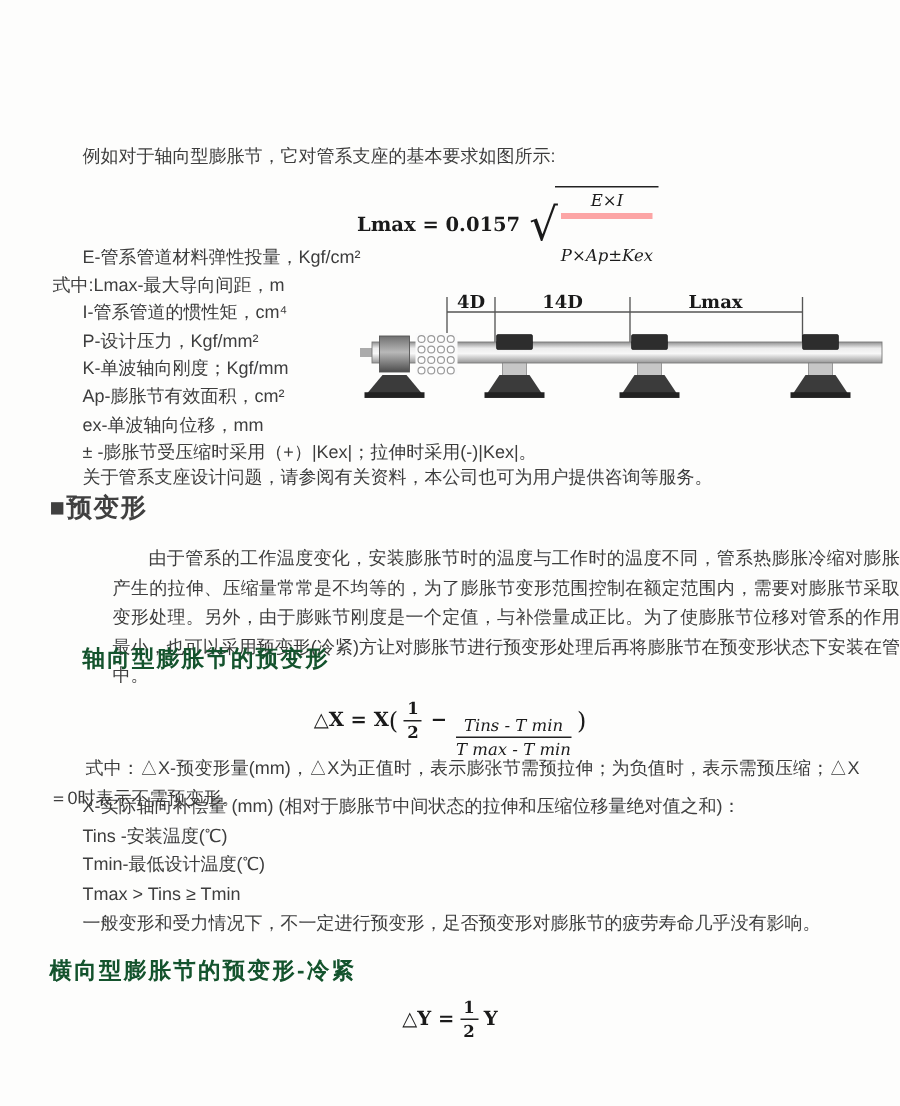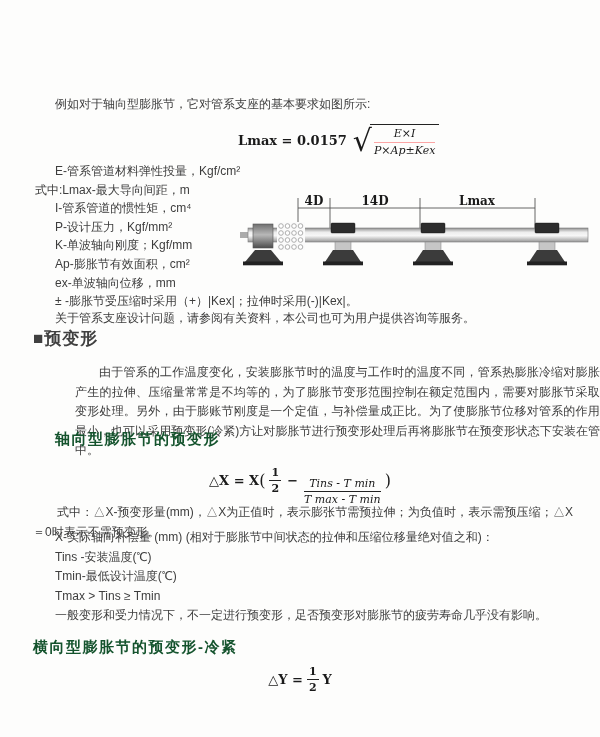--- a/index.html
+++ b/index.html
@@ -17,22 +17,22 @@
           text-align:justify;word-break:break-all;text-indent:22px;}
   #sec1-example{position:absolute;top:96px;left:55px;}
 
   
   .formula{font-family:"DejaVu Serif","Liberation Serif",serif;color:#1a1a1a;
            display:flex;align-items:center;}
   .f-bold{font-weight:700;font-size:13px;white-space:pre;}
   .sqrt-sym{font-size:30px;line-height:26px;font-weight:400;margin:0 -2px 0 6px;}
   .sqrt-body{display:inline-block;border-top:1.4px solid #222;padding:2px 4px 0 4px;}
   .frac{display:inline-block;text-align:center;font-size:11px;font-style:italic;line-height:1.25;}
-  .frac .top{display:block;border-bottom:1px solid #fca5a5;padding:0 3px 1px;}
-  .frac .bot{display:block;padding-top:1px;}
+  .frac .top{display:block;border-bottom:4px solid #fca5a5;padding:0 3px 1px;}
+  .frac .bot{display:block;padding-top:1px;margin-top:17px;}
   #formula1{position:absolute;top:124px;left:238px;}
   #formula2{position:absolute;top:455px;left:0;width:600px;justify-content:center;font-size:13px;}
   #formula3{position:absolute;top:665px;left:0;width:600px;justify-content:center;font-size:13px;}
   .sfrac{display:inline-block;text-align:center;font-size:11px;line-height:1.2;margin:0 4px;font-weight:700;}
   .sfrac .top{display:block;border-bottom:1px solid #222;padding:0 2px 1px;}
   .sfrac .bot{display:block;padding-top:1px;}
   .sfrac.ital{font-weight:400;font-style:italic;margin-top:22px;}
   .paren{font-size:16px;font-weight:400;}
   .f2-minus{margin:0 2px;font-weight:700;}
 

